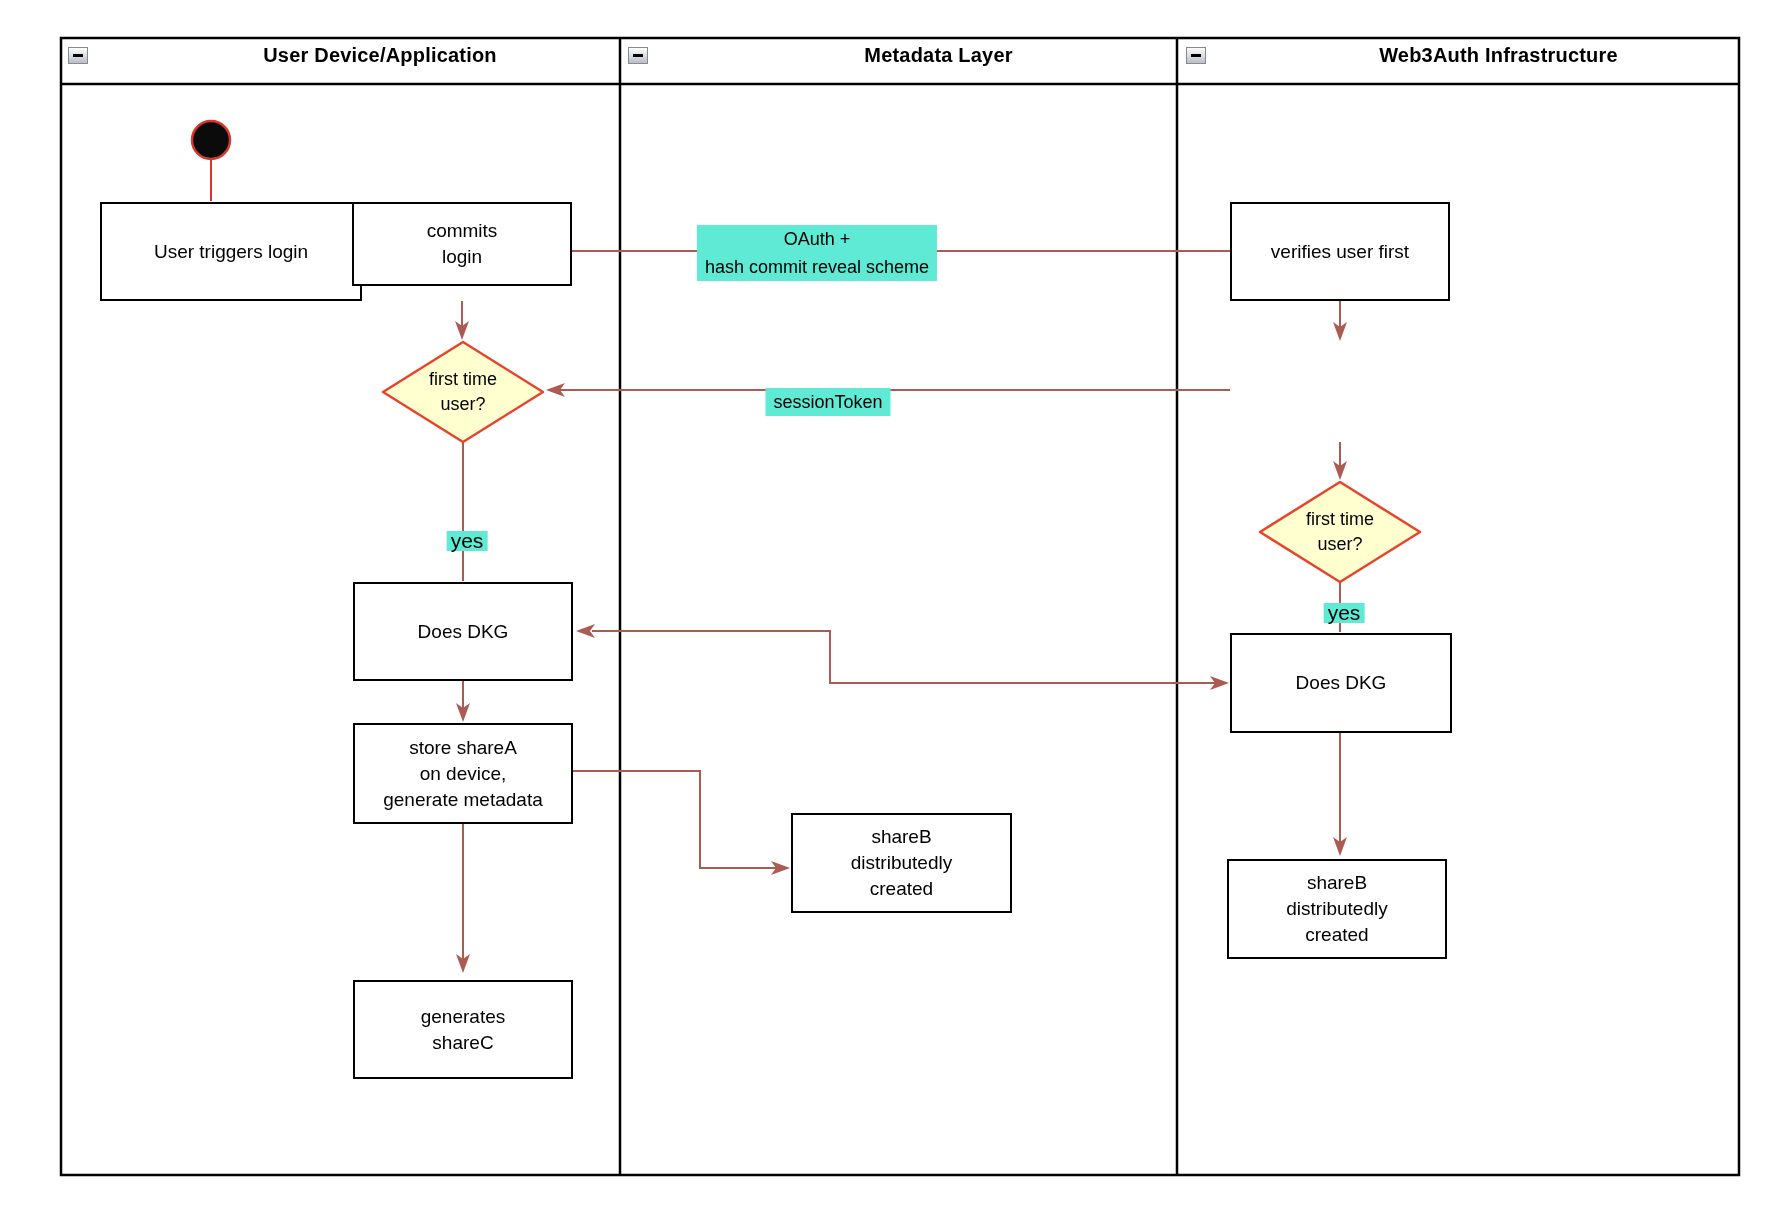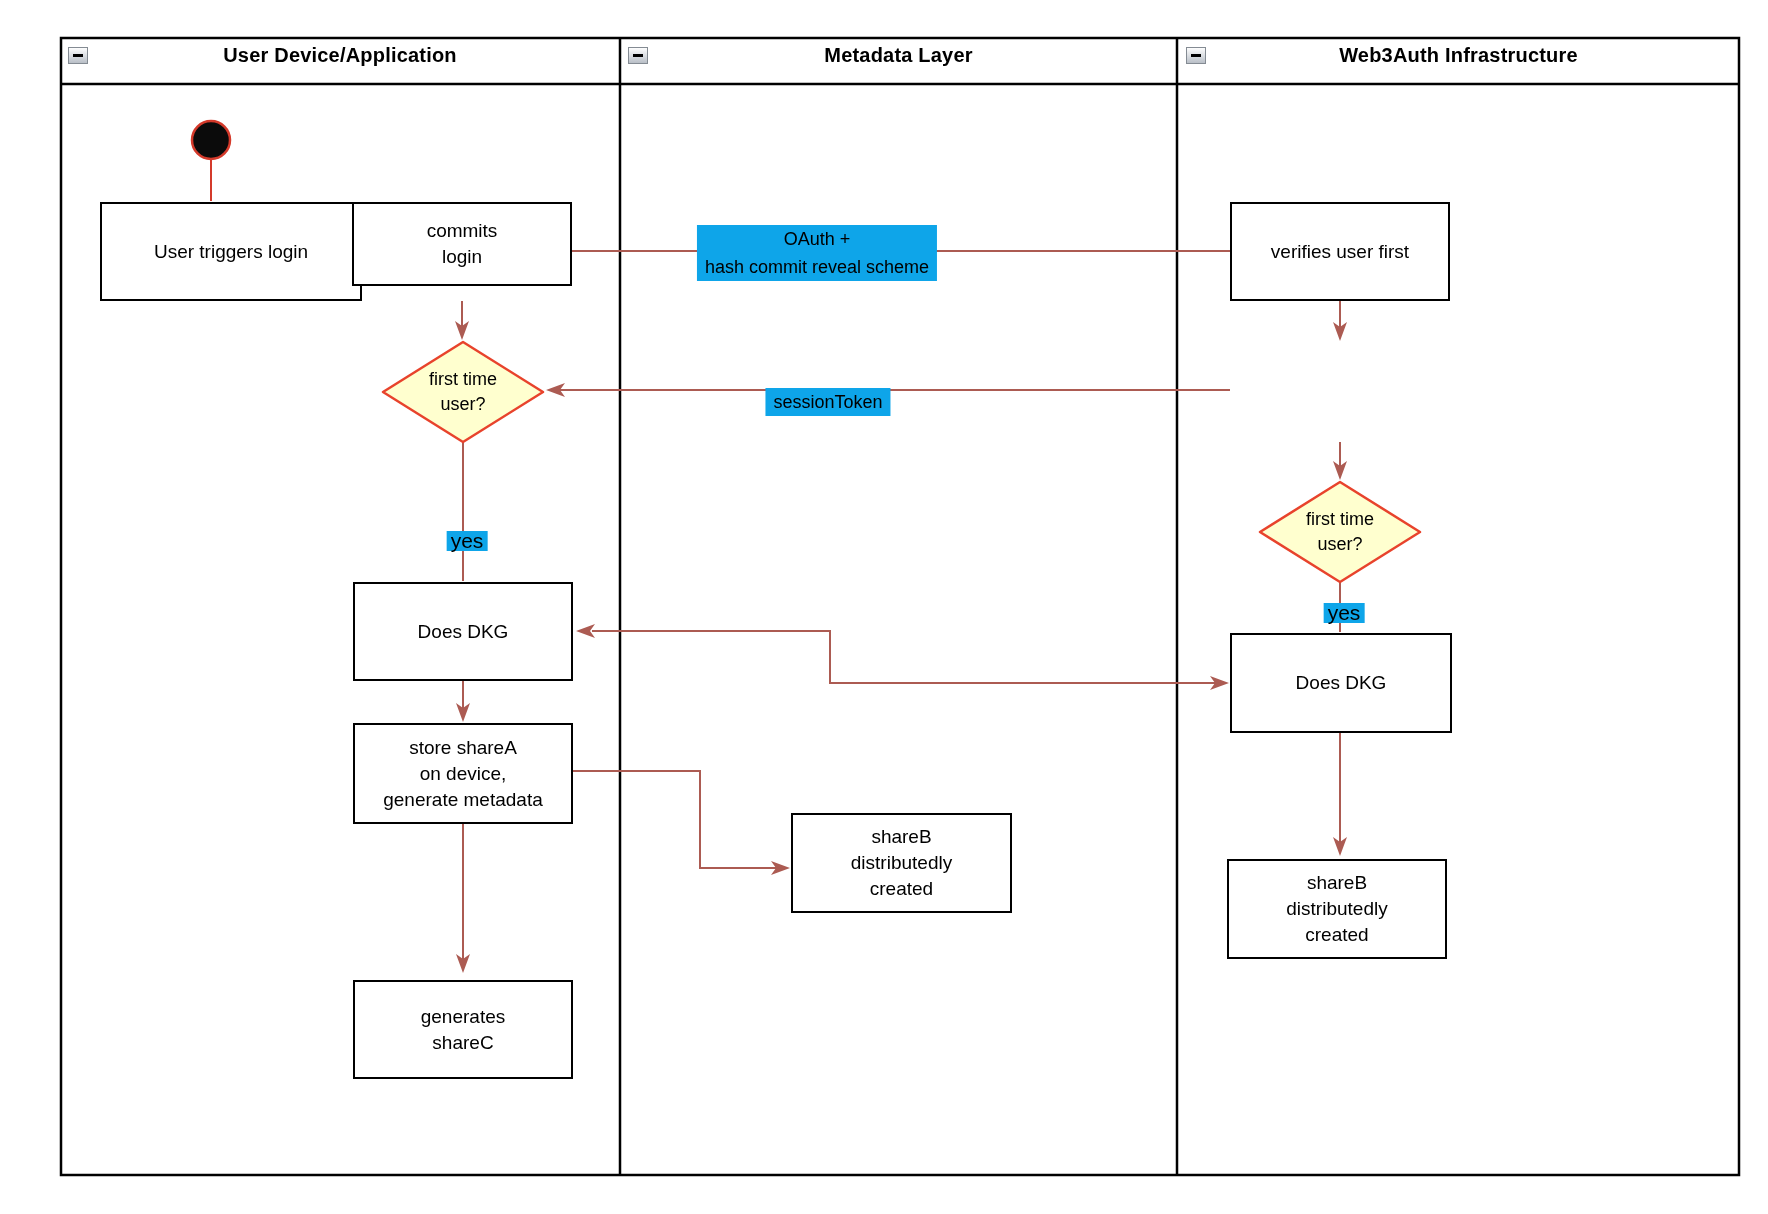--- a/index.html
+++ b/index.html
@@ -16,32 +16,32 @@
   .layer{position:absolute;left:0;top:0;}
 
   .frame-line{stroke:var(--frame-border);stroke-width:2.5;fill:none;}
   .edge{stroke:var(--connector);stroke-width:2;fill:none;}
   .edge-head{fill:var(--connector);stroke:none;}
   .start-stub{stroke:var(--start-stroke);stroke-width:2;}
   .start-node{fill:var(--start-fill);stroke:var(--start-stroke);stroke-width:2.5;}
   .decision{fill:var(--decision-fill);stroke:var(--decision-border);stroke-width:2.5;stroke-linejoin:round;}
 
   .lane-header{position:absolute;top:37px;height:37px;display:flex;align-items:center;justify-content:center;
-    font-size:20px;font-weight:bold;letter-spacing:.2px;}
+    font-size:20px;font-weight:bold;letter-spacing:.2px;padding-left:40px;}
   .collapse-btn{position:absolute;top:47px;width:20px;height:17px;box-sizing:border-box;
     border:1px solid #848b93;background:linear-gradient(180deg,#fdfdfd 0%,#dfe2e6 45%,#b9bfc7 100%);
     display:flex;align-items:center;justify-content:center;}
   .collapse-btn .minus{display:block;width:10px;height:3px;background:#000;}
 
   .node{position:absolute;box-sizing:border-box;background:#fff;border:2.5px solid #000;
     display:flex;align-items:center;justify-content:center;text-align:center;
     font-size:19px;line-height:26px;white-space:pre-line;}
   .diamond-label{position:absolute;transform:translate(-50%,-50%);text-align:center;
     font-size:18px;line-height:25px;white-space:pre-line;}
-  .edge-label{position:absolute;transform:translate(-50%,-50%);text-align:center;background:#0ea5e9;
+  .edge-label{position:absolute;transform:translate(-50%,-50%);text-align:center;background:#5eead4;
     font-size:18px;line-height:28px;white-space:pre-line;padding:0 8px;}
   .edge-label.small{font-size:21px;line-height:20px;padding:0 4px;}
 </style>
 </head>
 <body>
 
 <div class="canvas">
 
   <svg class="layer" width="1768" height="1214" viewBox="0 0 1768 1214">
 

